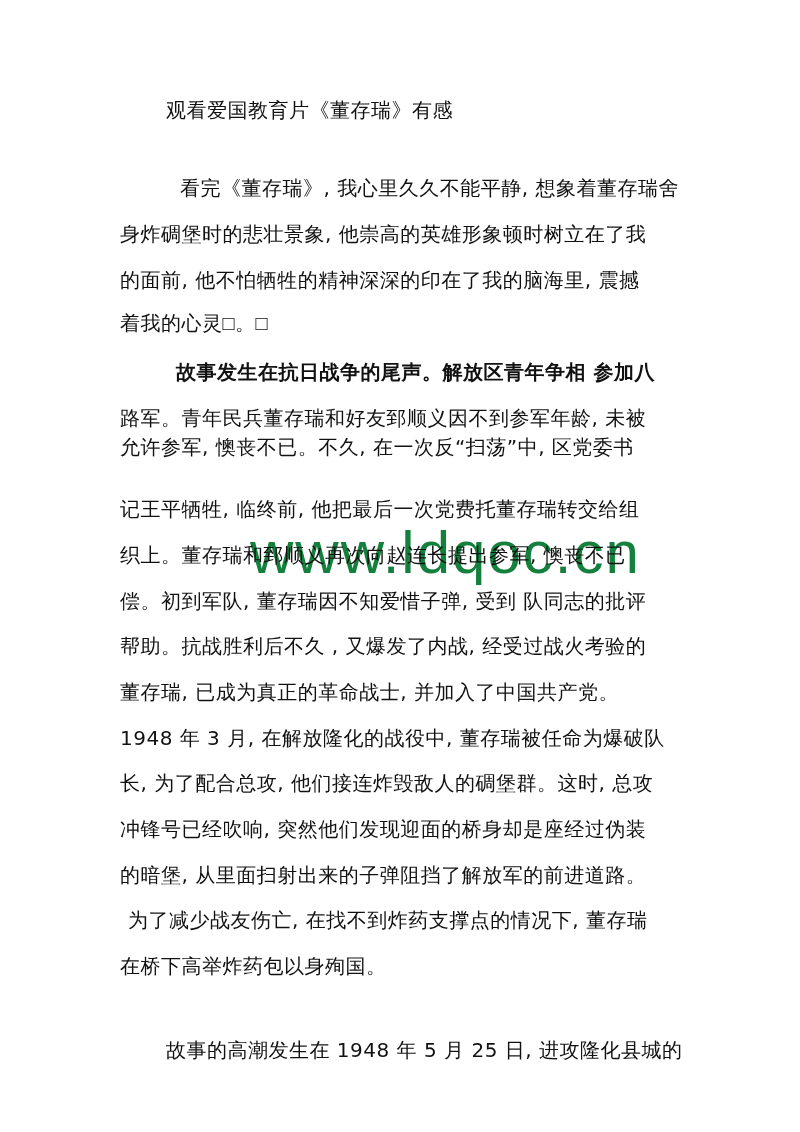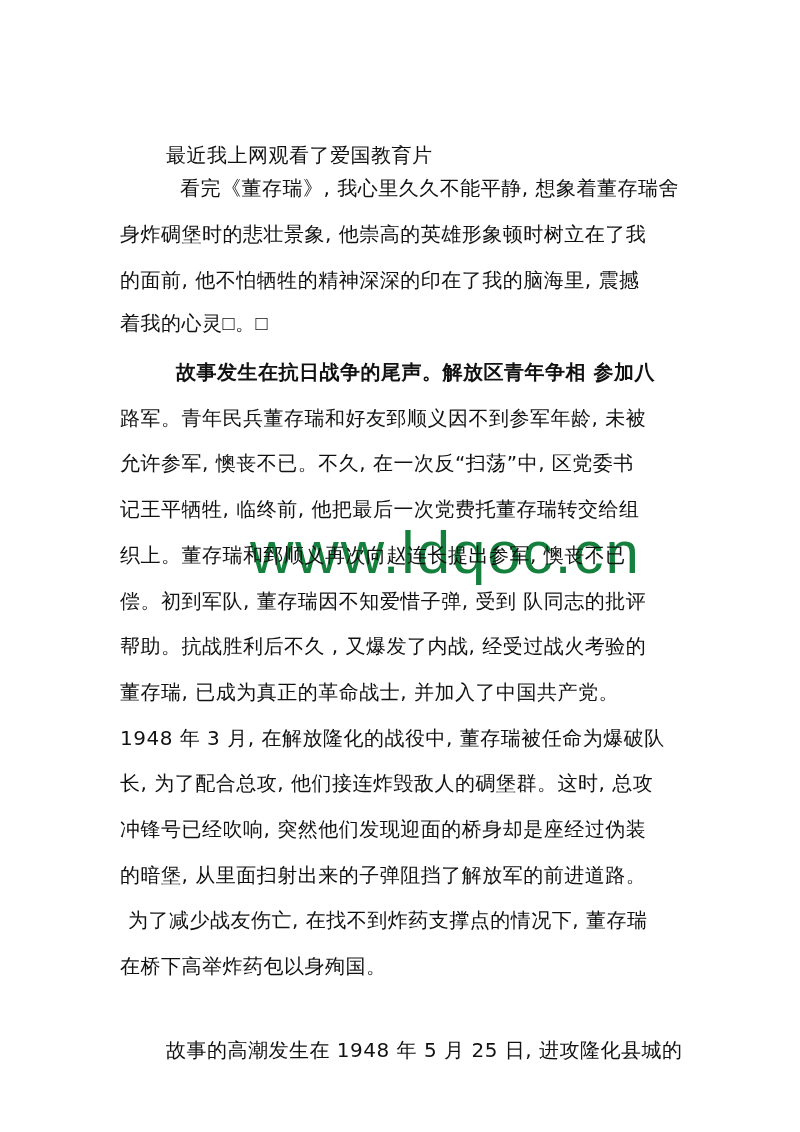--- a/index.html
+++ b/index.html
@@ -10,30 +10,30 @@
   .watermark { position:absolute; left:250px; top:518px; font-size:60px; color:#15803d;
                font-family:"Liberation Sans", sans-serif; letter-spacing:2px; z-index:0; }
   .line { z-index:1; }
 </style>
 </head>
 <body>
 
 <div class="page">
   <div class="watermark">www.ldqoc.cn</div>
 
-  <div class="line" style="left:166px; top:143px;">最近我上网观看了爱国教育片</div>
+  <div class="line" style="left:166px; top:98px;">观看爱国教育片《董存瑞》有感</div>
 
   <div id="body-lines">
       <div class="line" style="left: 180px; top: 176px;">看完《董存瑞》, 我心里久久不能平静, 想象着董存瑞舍</div>
       <div class="line" style="left: 120px; top: 222px;">身炸碉堡时的悲壮景象, 他崇高的英雄形象顿时树立在了我</div>
       <div class="line" style="left: 120px; top: 268px;">的面前, 他不怕牺牲的精神深深的印在了我的脑海里, 震撼</div>
       <div class="line" style="left: 120px; top: 313px; font-family: Liberation Mono, monospace;">着我的心灵□。□</div>
       <div class="line" style="left: 176px; top: 360px; font-weight: bold;">故事发生在抗日战争的尾声。解放区青年争相  参加八</div>
       <div class="line" style="left: 120px; top: 406px;">路军。青年民兵董存瑞和好友郅顺义因不到参军年龄, 未被</div>
-      <div class="line" style="left: 120px; top: 451px;">允许参军, 懊丧不已。不久, 在一次反“扫荡”中,  区党委书</div>
+      <div class="line" style="left: 120px; top: 435px;">允许参军, 懊丧不已。不久, 在一次反“扫荡”中,  区党委书</div>
       <div class="line" style="left: 120px; top: 497px;">记王平牺牲,  临终前, 他把最后一次党费托董存瑞转交给组</div>
       <div class="line" style="left: 120px; top: 543px;">织上。董存瑞和郅顺义再次向赵连长提出参军, 懊丧不已</div>
       <div class="line" style="left: 120px; top: 589px;">偿。初到军队, 董存瑞因不知爱惜子弹, 受到 队同志的批评</div>
       <div class="line" style="left: 120px; top: 634px;">帮助。抗战胜利后不久 , 又爆发了内战, 经受过战火考验的</div>
       <div class="line" style="left: 120px; top: 680px;">董存瑞, 已成为真正的革命战士, 并加入了中国共产党。</div>
       <div class="line" style="left: 120px; top: 726px;">1948 年  3 月, 在解放隆化的战役中, 董存瑞被任命为爆破队</div>
       <div class="line" style="left: 120px; top: 771px;">长, 为了配合总攻, 他们接连炸毁敌人的碉堡群。这时, 总攻</div>
       <div class="line" style="left: 120px; top: 817px;">冲锋号已经吹响, 突然他们发现迎面的桥身却是座经过伪装</div>
       <div class="line" style="left: 120px; top: 863px;">的暗堡, 从里面扫射出来的子弹阻挡了解放军的前进道路。</div>
       <div class="line" style="left: 128px; top: 908px;">为了减少战友伤亡, 在找不到炸药支撑点的情况下, 董存瑞</div>

